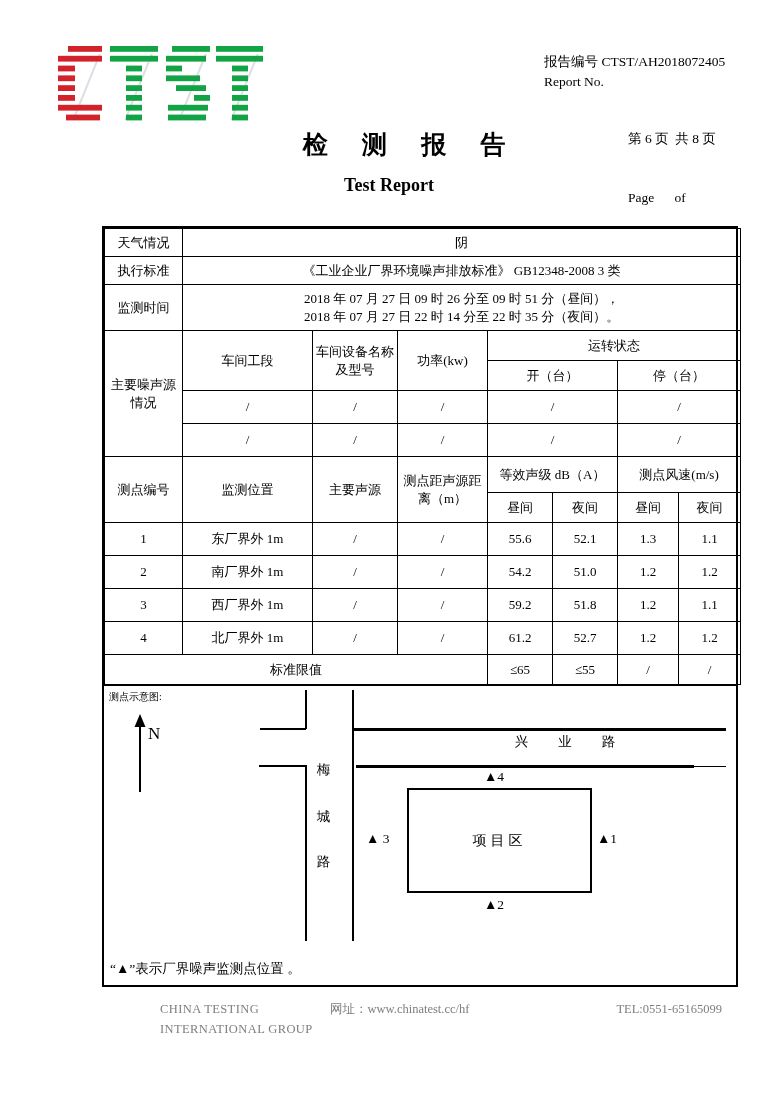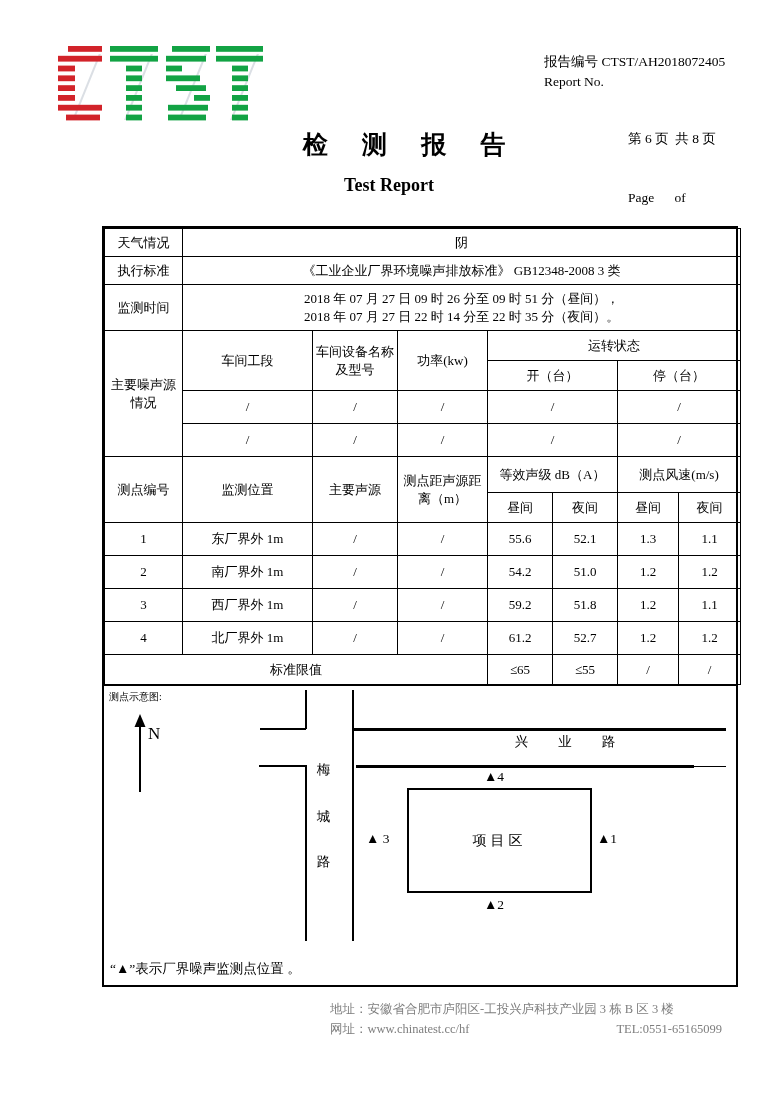--- a/index.html
+++ b/index.html
@@ -268,21 +268,24 @@
       </div>
       <div class="marker" style="left:380px; top:83px;">▲4</div>
       <div class="marker" style="left:493px; top:145px;">▲1</div>
       <div class="marker" style="left:380px; top:211px;">▲2</div>
       <div class="marker" style="left:262px; top:145px;">▲ 3</div>
 
       <div class="dg-footnote">“▲”表示厂界噪声监测点位置 。</div>
     </div>
   </div>
 
+  <div class="footer-company">
+    <div>CHINA TESTING</div>
+    <div>INTERNATIONAL GROUP</div>
+  </div>
   <div class="footer-right">
-    <div>地址：安徽省合肥市庐阳区-工投兴庐科技产业园 3 栋 B 区 3 楼</div>
     <div class="footer-row2">
       <span>网址：www.chinatest.cc/hf</span>
       <span>TEL:0551-65165099</span>
     </div>
   </div>
 
 </div>
 
 </body></html>

